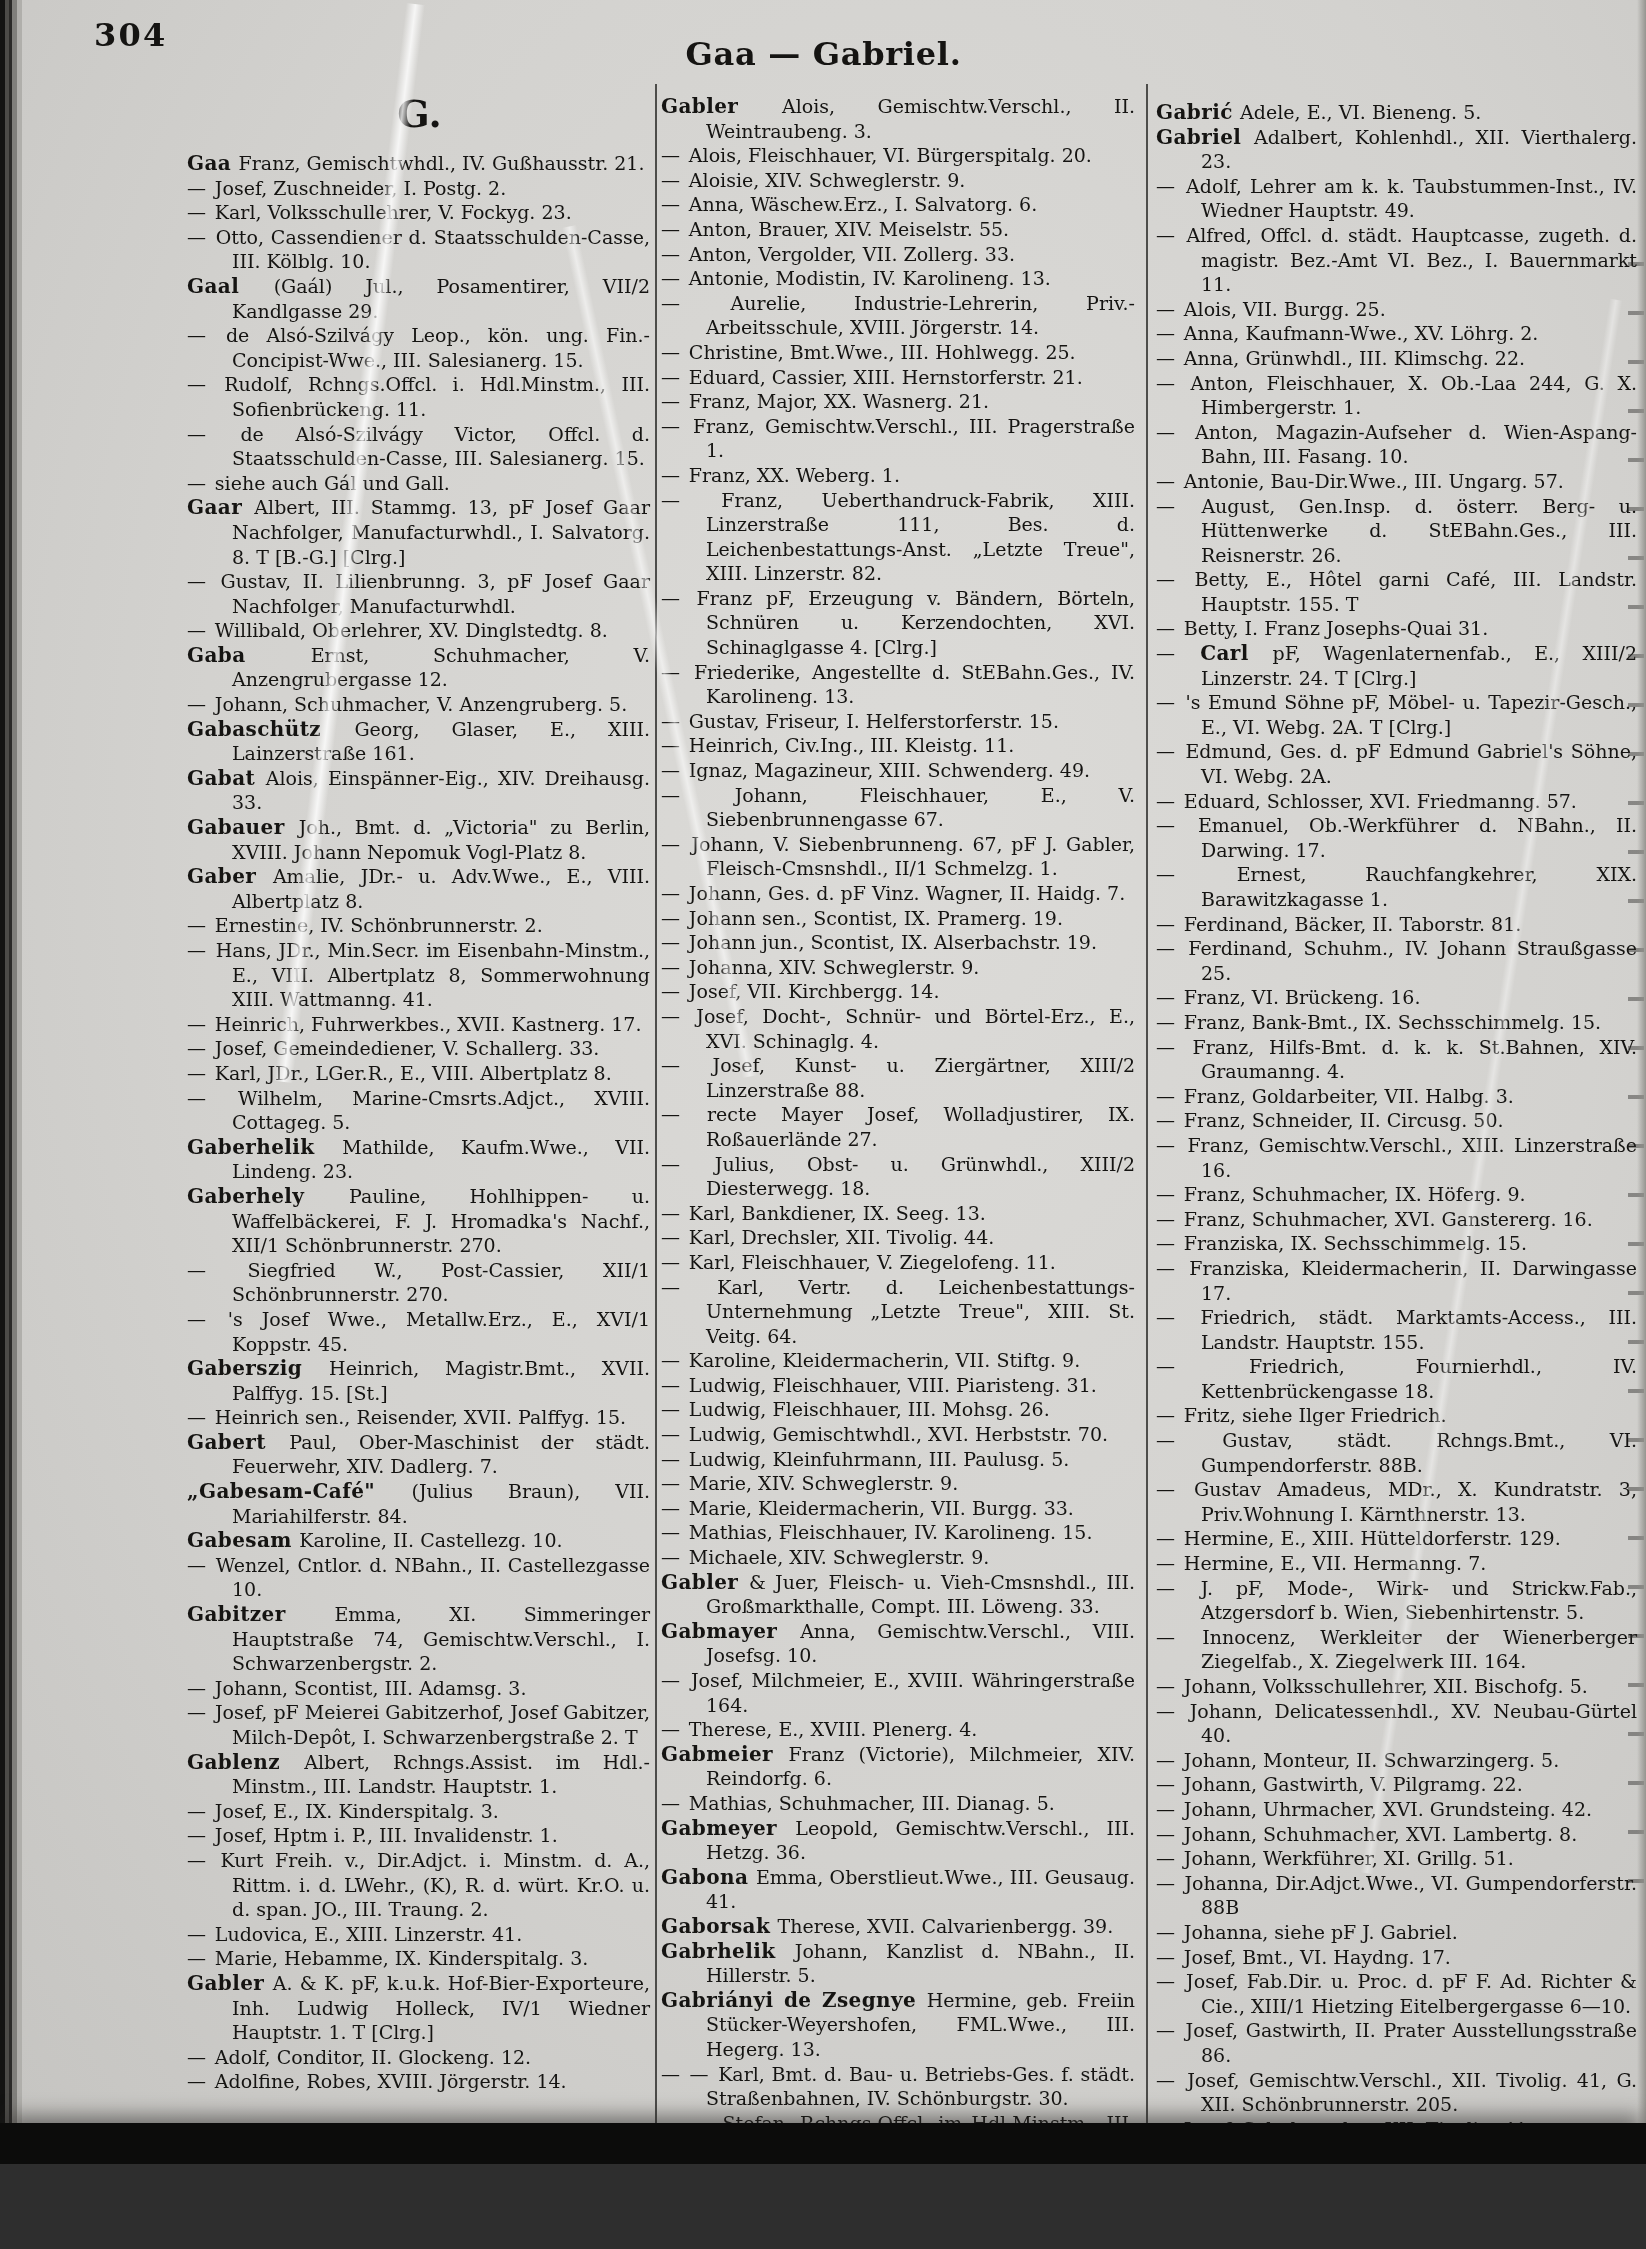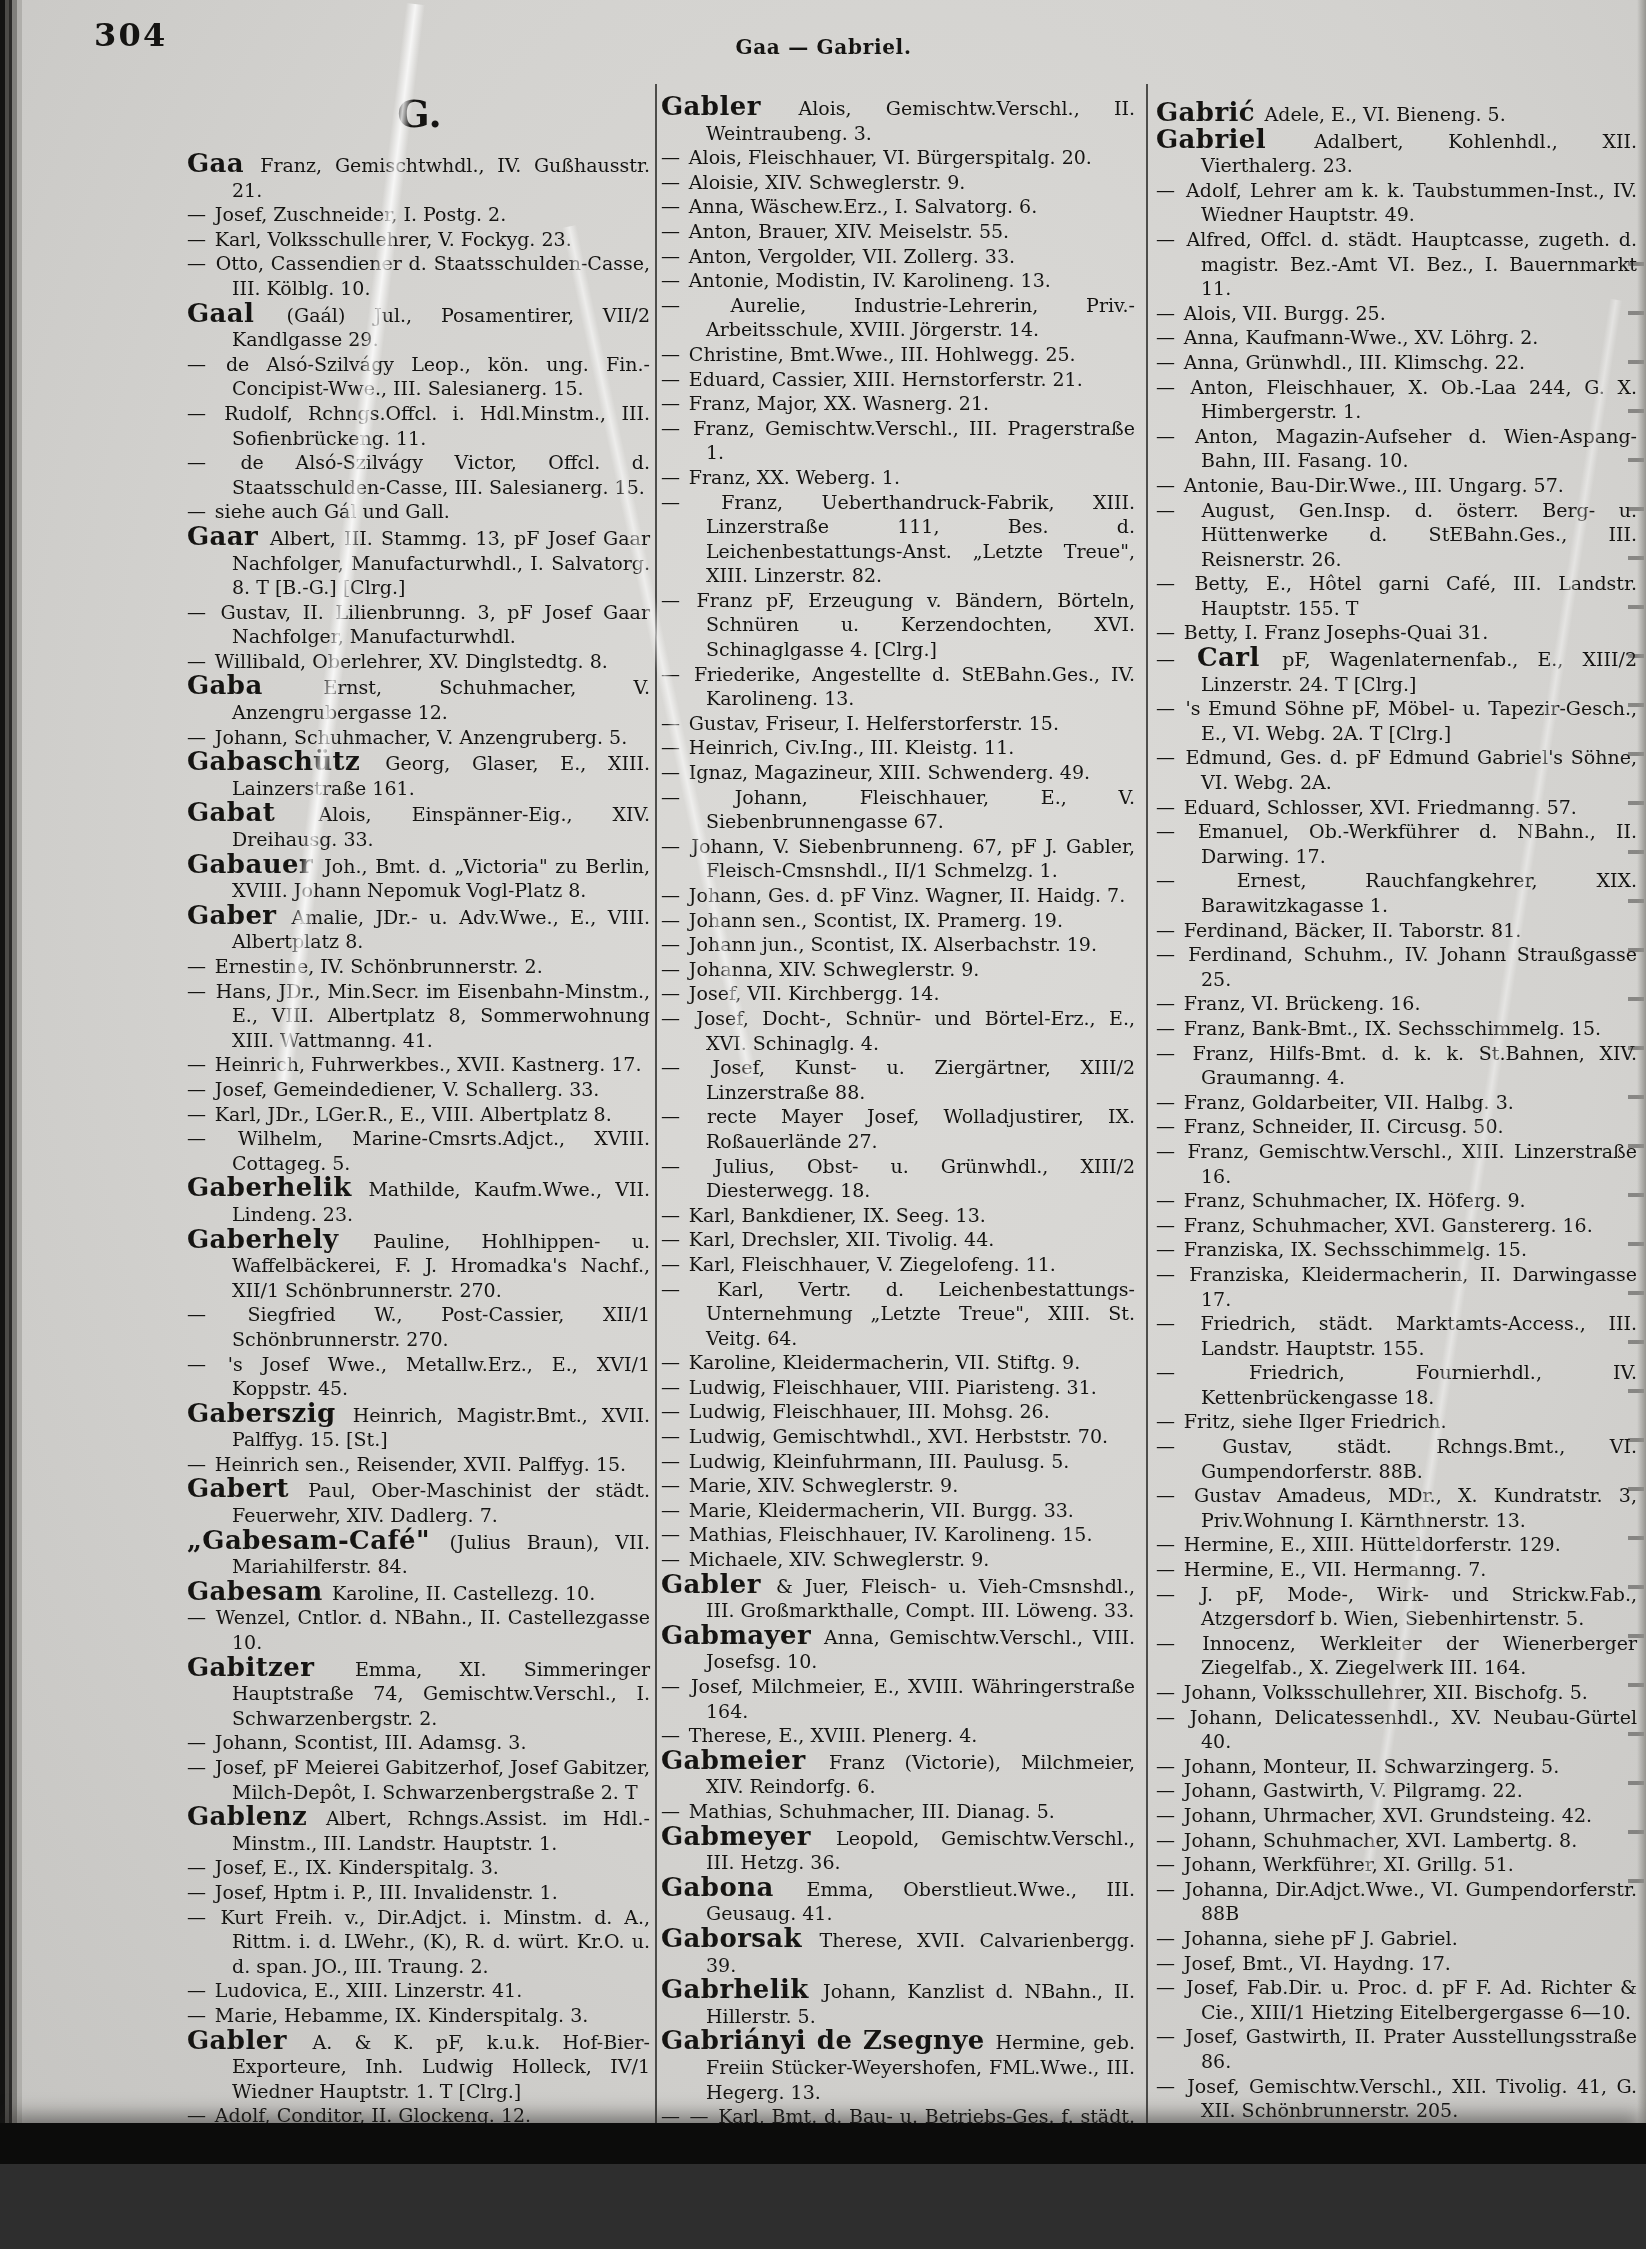--- a/index.html
+++ b/index.html
@@ -1,32 +1,32 @@
 <!DOCTYPE html>
 <html style="font-size:11.6px"><head>
 <meta charset="utf-8">
 <style>
   html,body{margin:0;padding:0;background:#2e2e2e;}
   .page{position:relative;width:1647px;height:2164px;overflow:hidden;
     background:radial-gradient(ellipse at 55% 38%, #dcdbd8 0%, #d3d2cf 55%, #c5c4c1 100%);
     font-family:"DejaVu Serif","Liberation Serif",serif;color:#151412;}
   .page-number{position:absolute;left:94px;top:16px;font-size:32px;font-weight:bold;letter-spacing:2.2px;}
   .running-header{position:absolute;left:0;top:35px;width:100%;text-align:center;
-    font-size:20px;font-weight:bold;letter-spacing:0.7px;}
+    font-size:32px;font-weight:bold;letter-spacing:0.7px;}
   .section-letter{position:absolute;left:188px;top:91px;width:463px;text-align:center;
     font-size:38px;font-weight:bold;}
   .divider{position:absolute;top:84px;width:2.2px;height:2064px;background:#2b2a28;opacity:.8;}
   .divider-1{left:655px;}
   .divider-2{left:1146px;}
   .col{position:absolute;font-size:19px;line-height:24.6px;text-align:justify;}
   .col-1{left:187px;top:151px;width:463px;}
   .col-2{left:661px;top:94px;width:474px;}
   .col-3{left:1156px;top:100px;width:481px;}
   .entry{margin:0;padding-left:45px;text-indent:-45px;}
-  .head{font-weight:bold;font-size:26px;letter-spacing:0.4px;}
+  .head{font-weight:bold;font-size:20px;letter-spacing:0.4px;}
   .dash-mark{letter-spacing:1.4px;}
   
   .edge-left{position:absolute;left:0;top:0;width:22px;height:100%;
     background:repeating-linear-gradient(90deg,#131312 0 5px,#4c4b48 5px 8.7px,#2b2a28 8.7px 12.3px,#807f7b 12.3px 16.7px,#b0afab 16.7px 22px);}
   .edge-bottom{position:absolute;left:0;bottom:0;width:100%;height:41px;background:#0c0c0b;
     box-shadow:0 -13px 19px -5.8px rgba(40,39,36,.55);}
   .edge-right{position:absolute;right:0;top:0;width:10px;height:100%;
     background:linear-gradient(270deg,#8f8e89,rgba(0,0,0,0));}
   .margin-dashes{position:absolute;right:2.9px;top:217px;width:16px;height:1702px;opacity:.45;
     background:repeating-linear-gradient(180deg,transparent 0 45px,#2d2c2a 45px 49px);}

